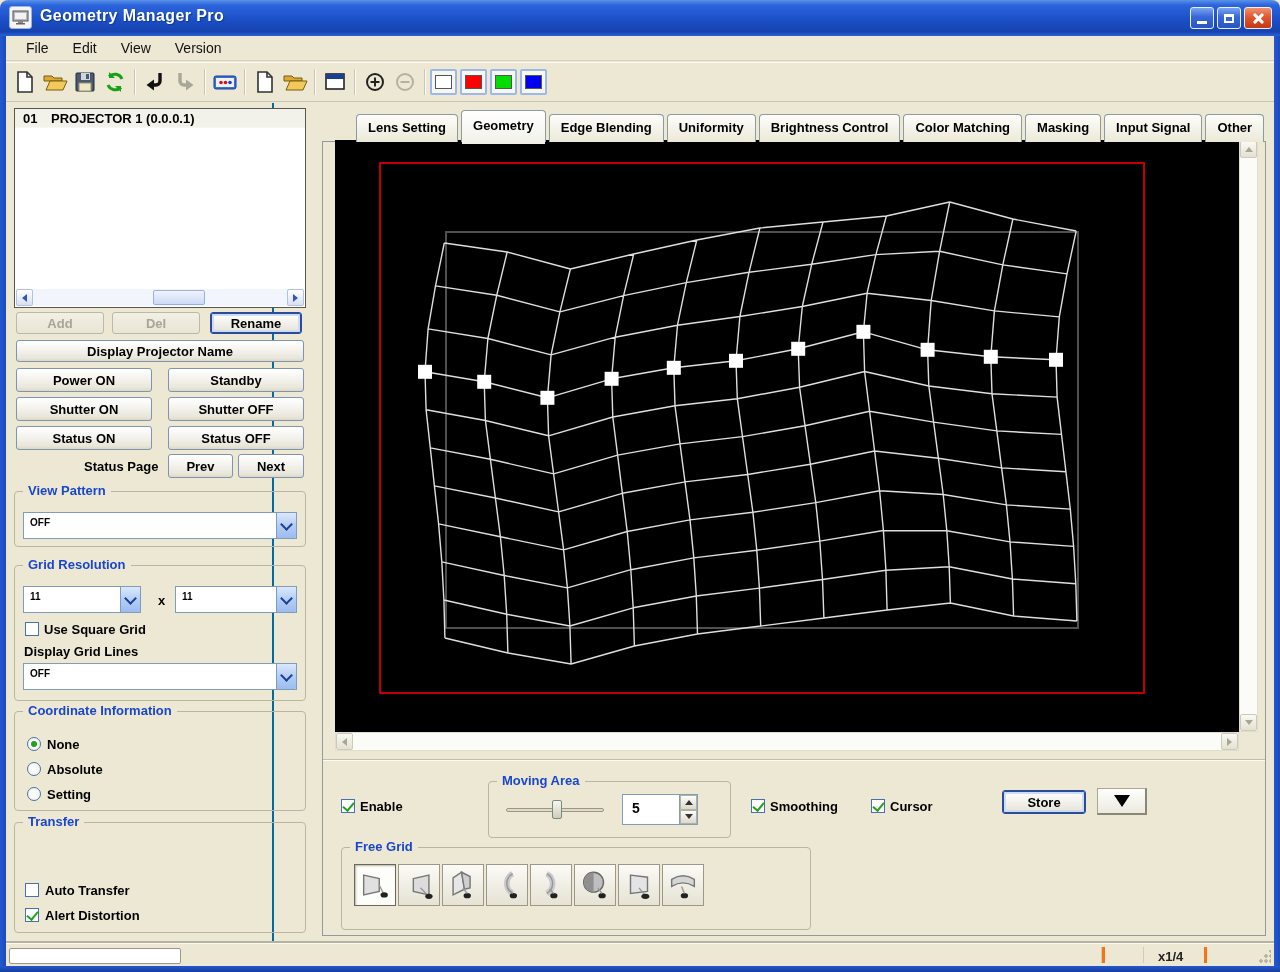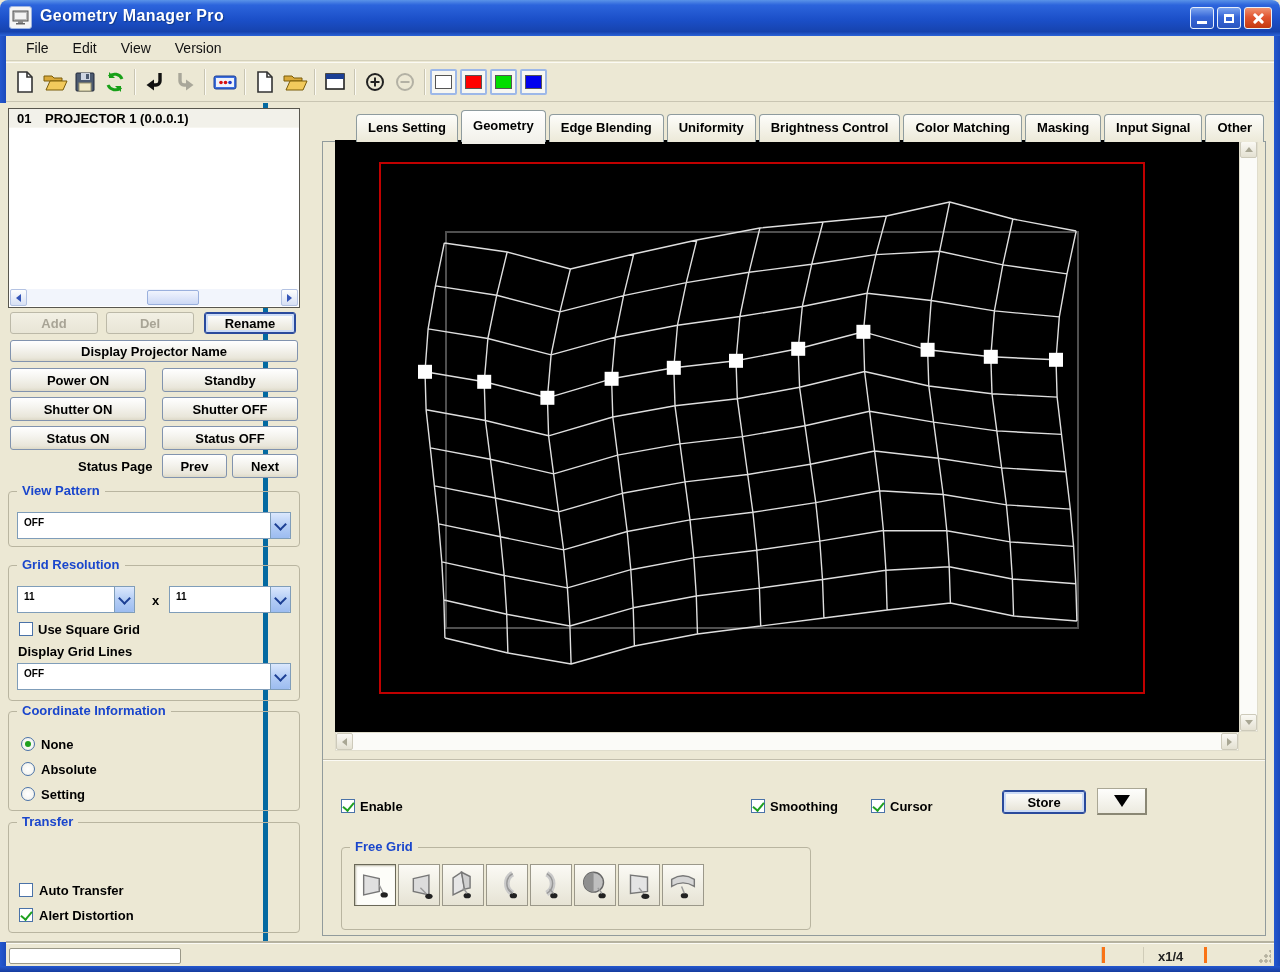--- a/index.html
+++ b/index.html
@@ -54,21 +54,21 @@
     background:linear-gradient(180deg,#dbe8fd,#b4cdf5 50%,#9cbcf0);position:relative}
   .combo .cbtn::after{content:"";position:absolute;left:5px;top:7px;width:7px;height:7px;
     border-right:2px solid #1c3f94;border-bottom:2px solid #1c3f94;transform:rotate(45deg)}
   .cb{position:absolute;width:14px;height:14px;background:#fff;border:1px solid #4a72a8}
   .cb.checked::after{content:"";position:absolute;left:3px;top:0px;width:5px;height:9px;
     border-right:2px solid #1fa01f;border-bottom:2px solid #1fa01f;transform:rotate(40deg)}
   .radio{position:absolute;width:14px;height:14px;border-radius:50%;background:radial-gradient(#fff,#efefe8);border:1px solid #4a72a8}
   .radio.checked::after{content:"";position:absolute;left:3px;top:3px;width:6px;height:6px;border-radius:50%;background:#1fa01f}
 
   
-  .left-panel{position:absolute;left:0;top:103px;width:268px;bottom:30px;background:#ece8d4;border-right:5px solid #0369a1}
+  .left-panel{position:absolute;left:6px;top:103px;width:268px;bottom:30px;background:#ece8d4;border-right:2px solid #0369a1}
   .listbox{position:absolute;left:8px;top:5px;width:292px;height:200px;background:#fff;border:1px solid #58564e}
   .list-item{height:19px;display:flex;align-items:center;background:#f2f1ea;border-bottom:1px solid #f7f6f0}
   .list-item .idx{width:36px;padding-left:8px;font-size:13px;font-weight:bold}
   .list-item .nm{font-size:13px;font-weight:bold}
   .hscroll{position:absolute;left:1px;right:1px;bottom:1px;height:17px;background:#f2f5fc;display:flex}
   .sbtn{width:17px;height:17px;background:linear-gradient(180deg,#fdfefe,#d7e0f4);border:1px solid #b3c2e2;border-radius:2px;
     display:flex;align-items:center;justify-content:center}
   .tri{width:0;height:0}
   .tri.l{border-top:4px solid transparent;border-bottom:4px solid transparent;border-right:5px solid #3556b8}
   .tri.r{border-top:4px solid transparent;border-bottom:4px solid transparent;border-left:5px solid #3556b8}
@@ -386,20 +386,36 @@
         </div>
       <div class="sbtn2">
           <div class="tri r2"></div>
         </div>
     </div>
     <div class="divider"></div>
 
     <div class="cb checked" style="left:18px;top:657px"></div>
     <div class="cb-label" style="left:37px;top:657px">Enable</div>
 
+    <div class="group" style="left:165px;top:639px;width:243px;height:57px">
+      <div class="glabel">Moving Area</div>
+      <div class="slider-track" style="left:17px;top:26px;width:98px"></div>
+      <div class="slider-thumb" style="left:63px;top:18px"></div>
+      <div class="spinner" style="left:133px;top:12px;width:76px;height:31px">
+        <div class="sval">5</div>
+        <div class="sbuttons">
+          <div class="sb">
+              <div class="tri up"></div>
+            </div>
+          <div class="sb">
+              <div class="tri dn"></div>
+            </div>
+        </div>
+      </div>
+    </div>
 
     <div class="cb checked" style="left:428px;top:657px"></div>
     <div class="cb-label" style="left:447px;top:657px">Smoothing</div>
     <div class="cb checked" style="left:548px;top:657px"></div>
     <div class="cb-label" style="left:567px;top:657px">Cursor</div>
 
     <div class="btn focused" style="left:679px;top:648px;width:84px;height:24px">Store</div>
     <div class="drop-btn" style="left:774px;top:646px;width:50px;height:27px">
         <div class="tri big"></div>
       </div>

